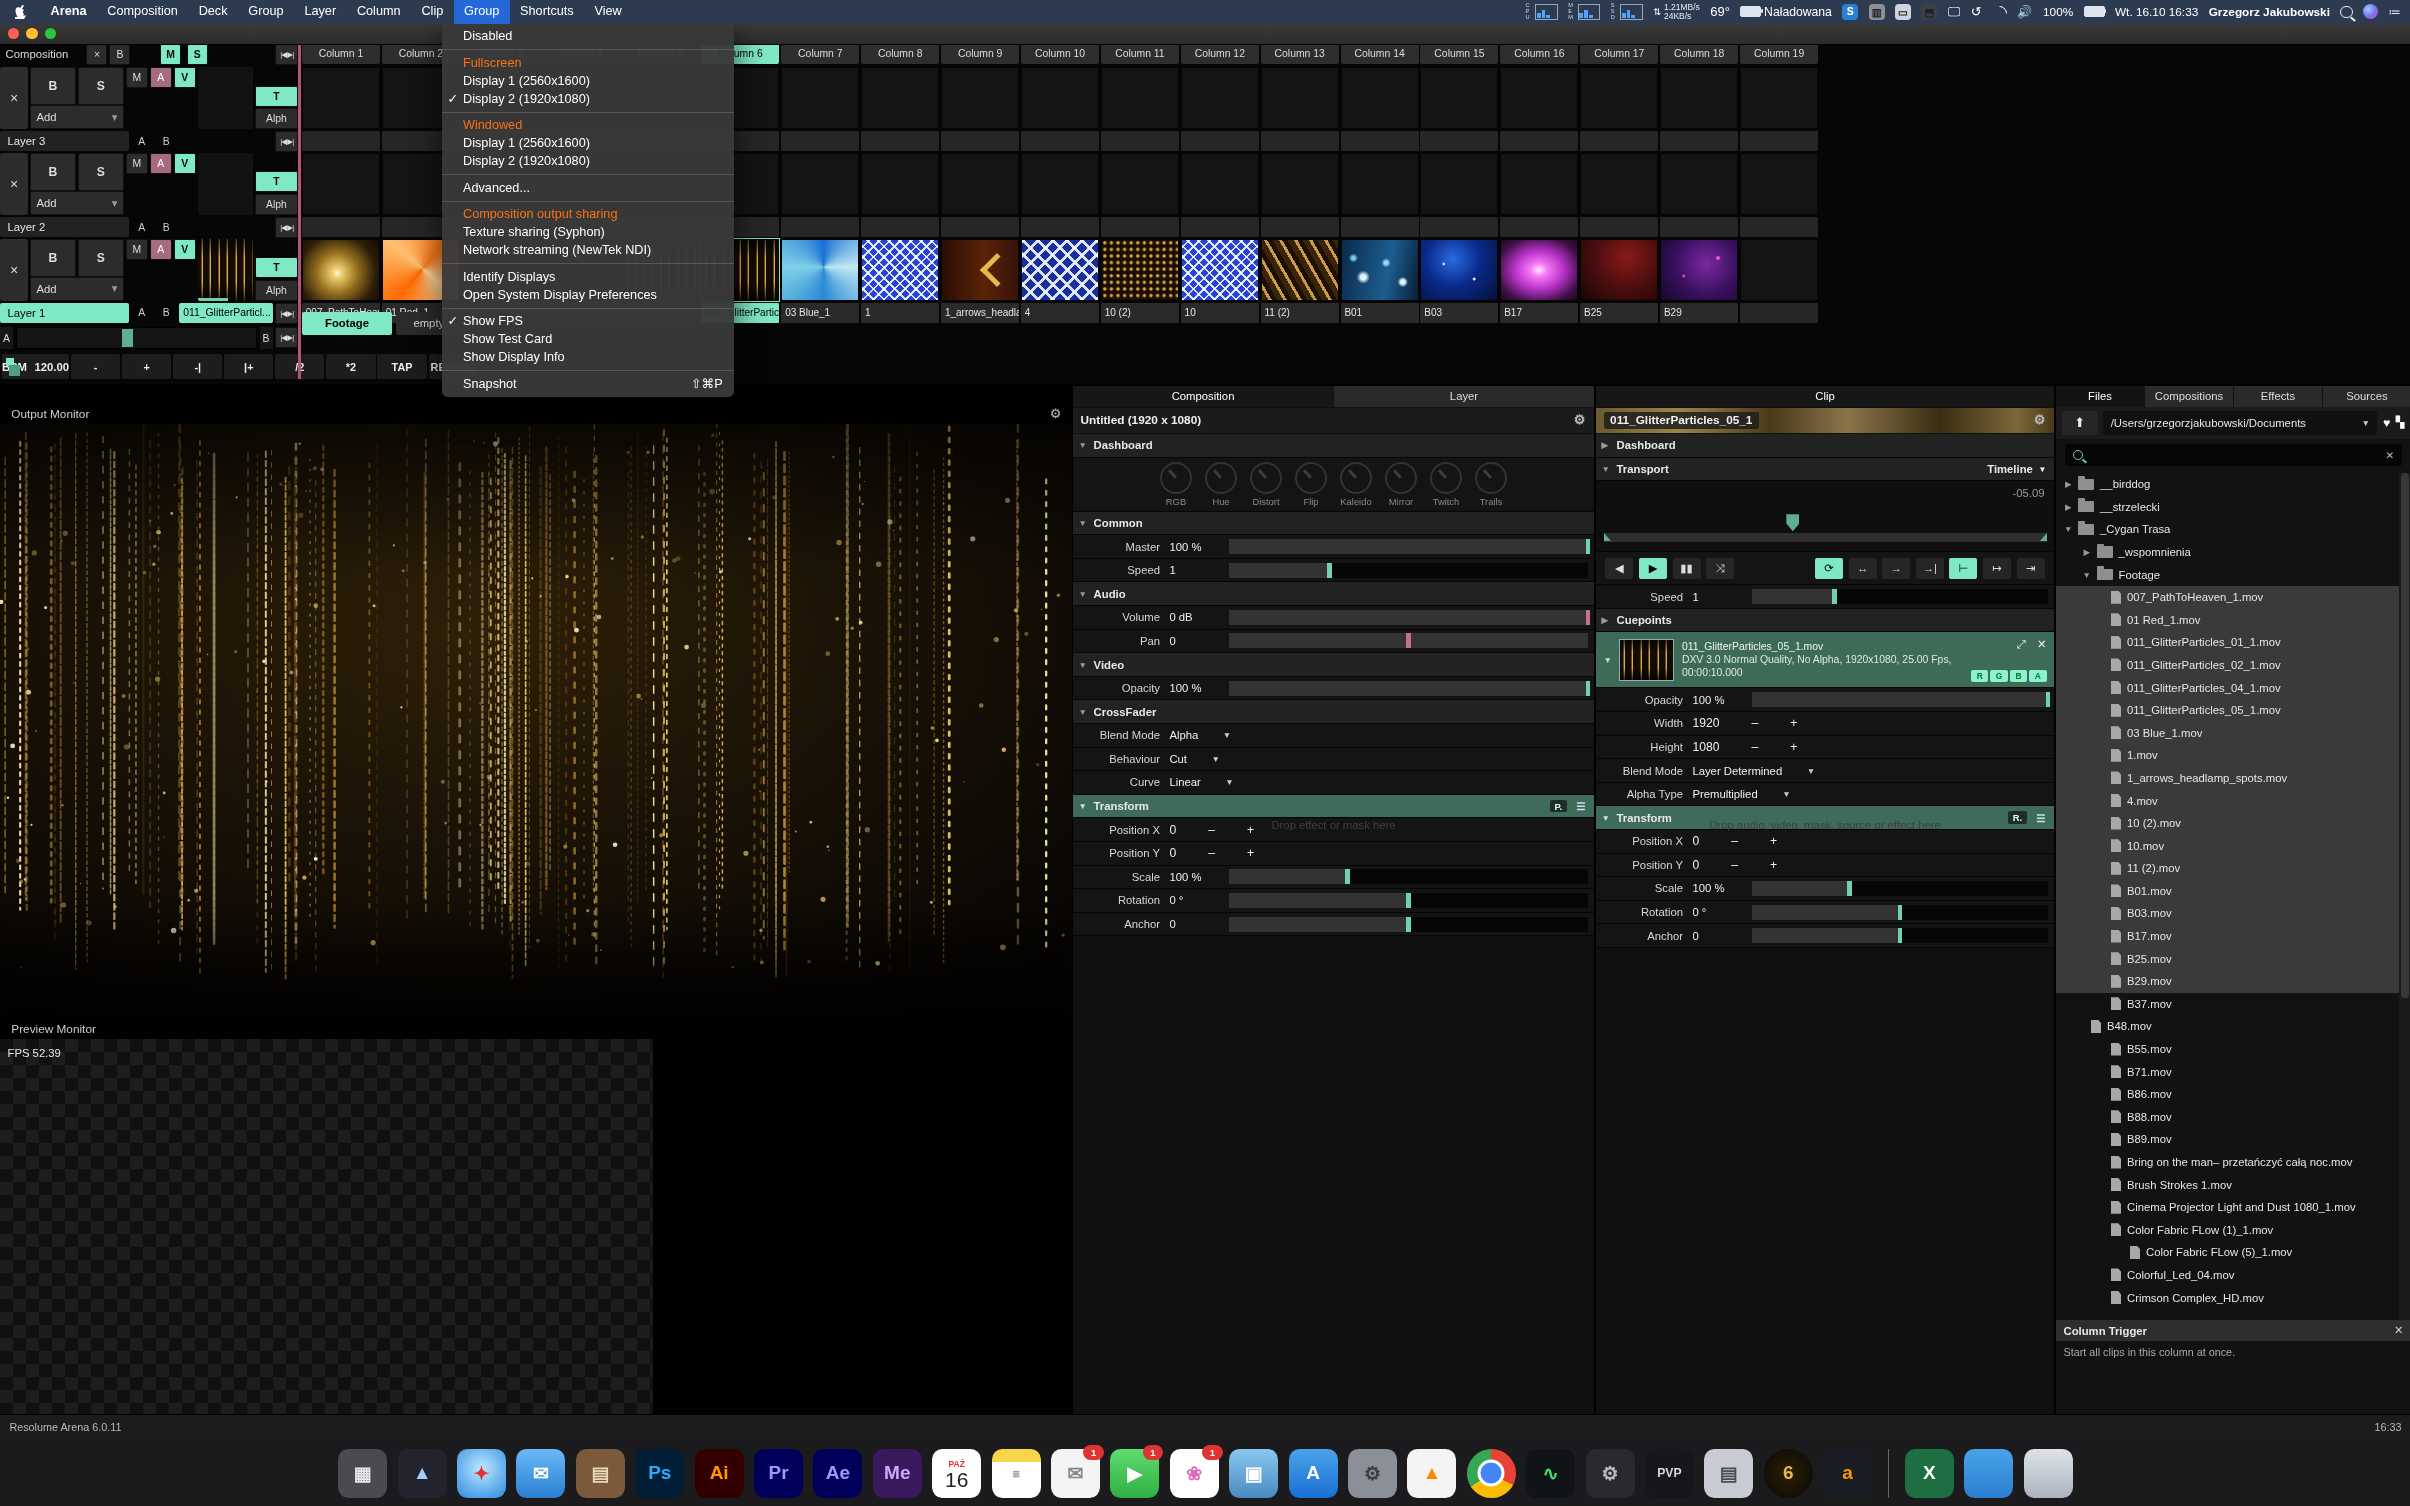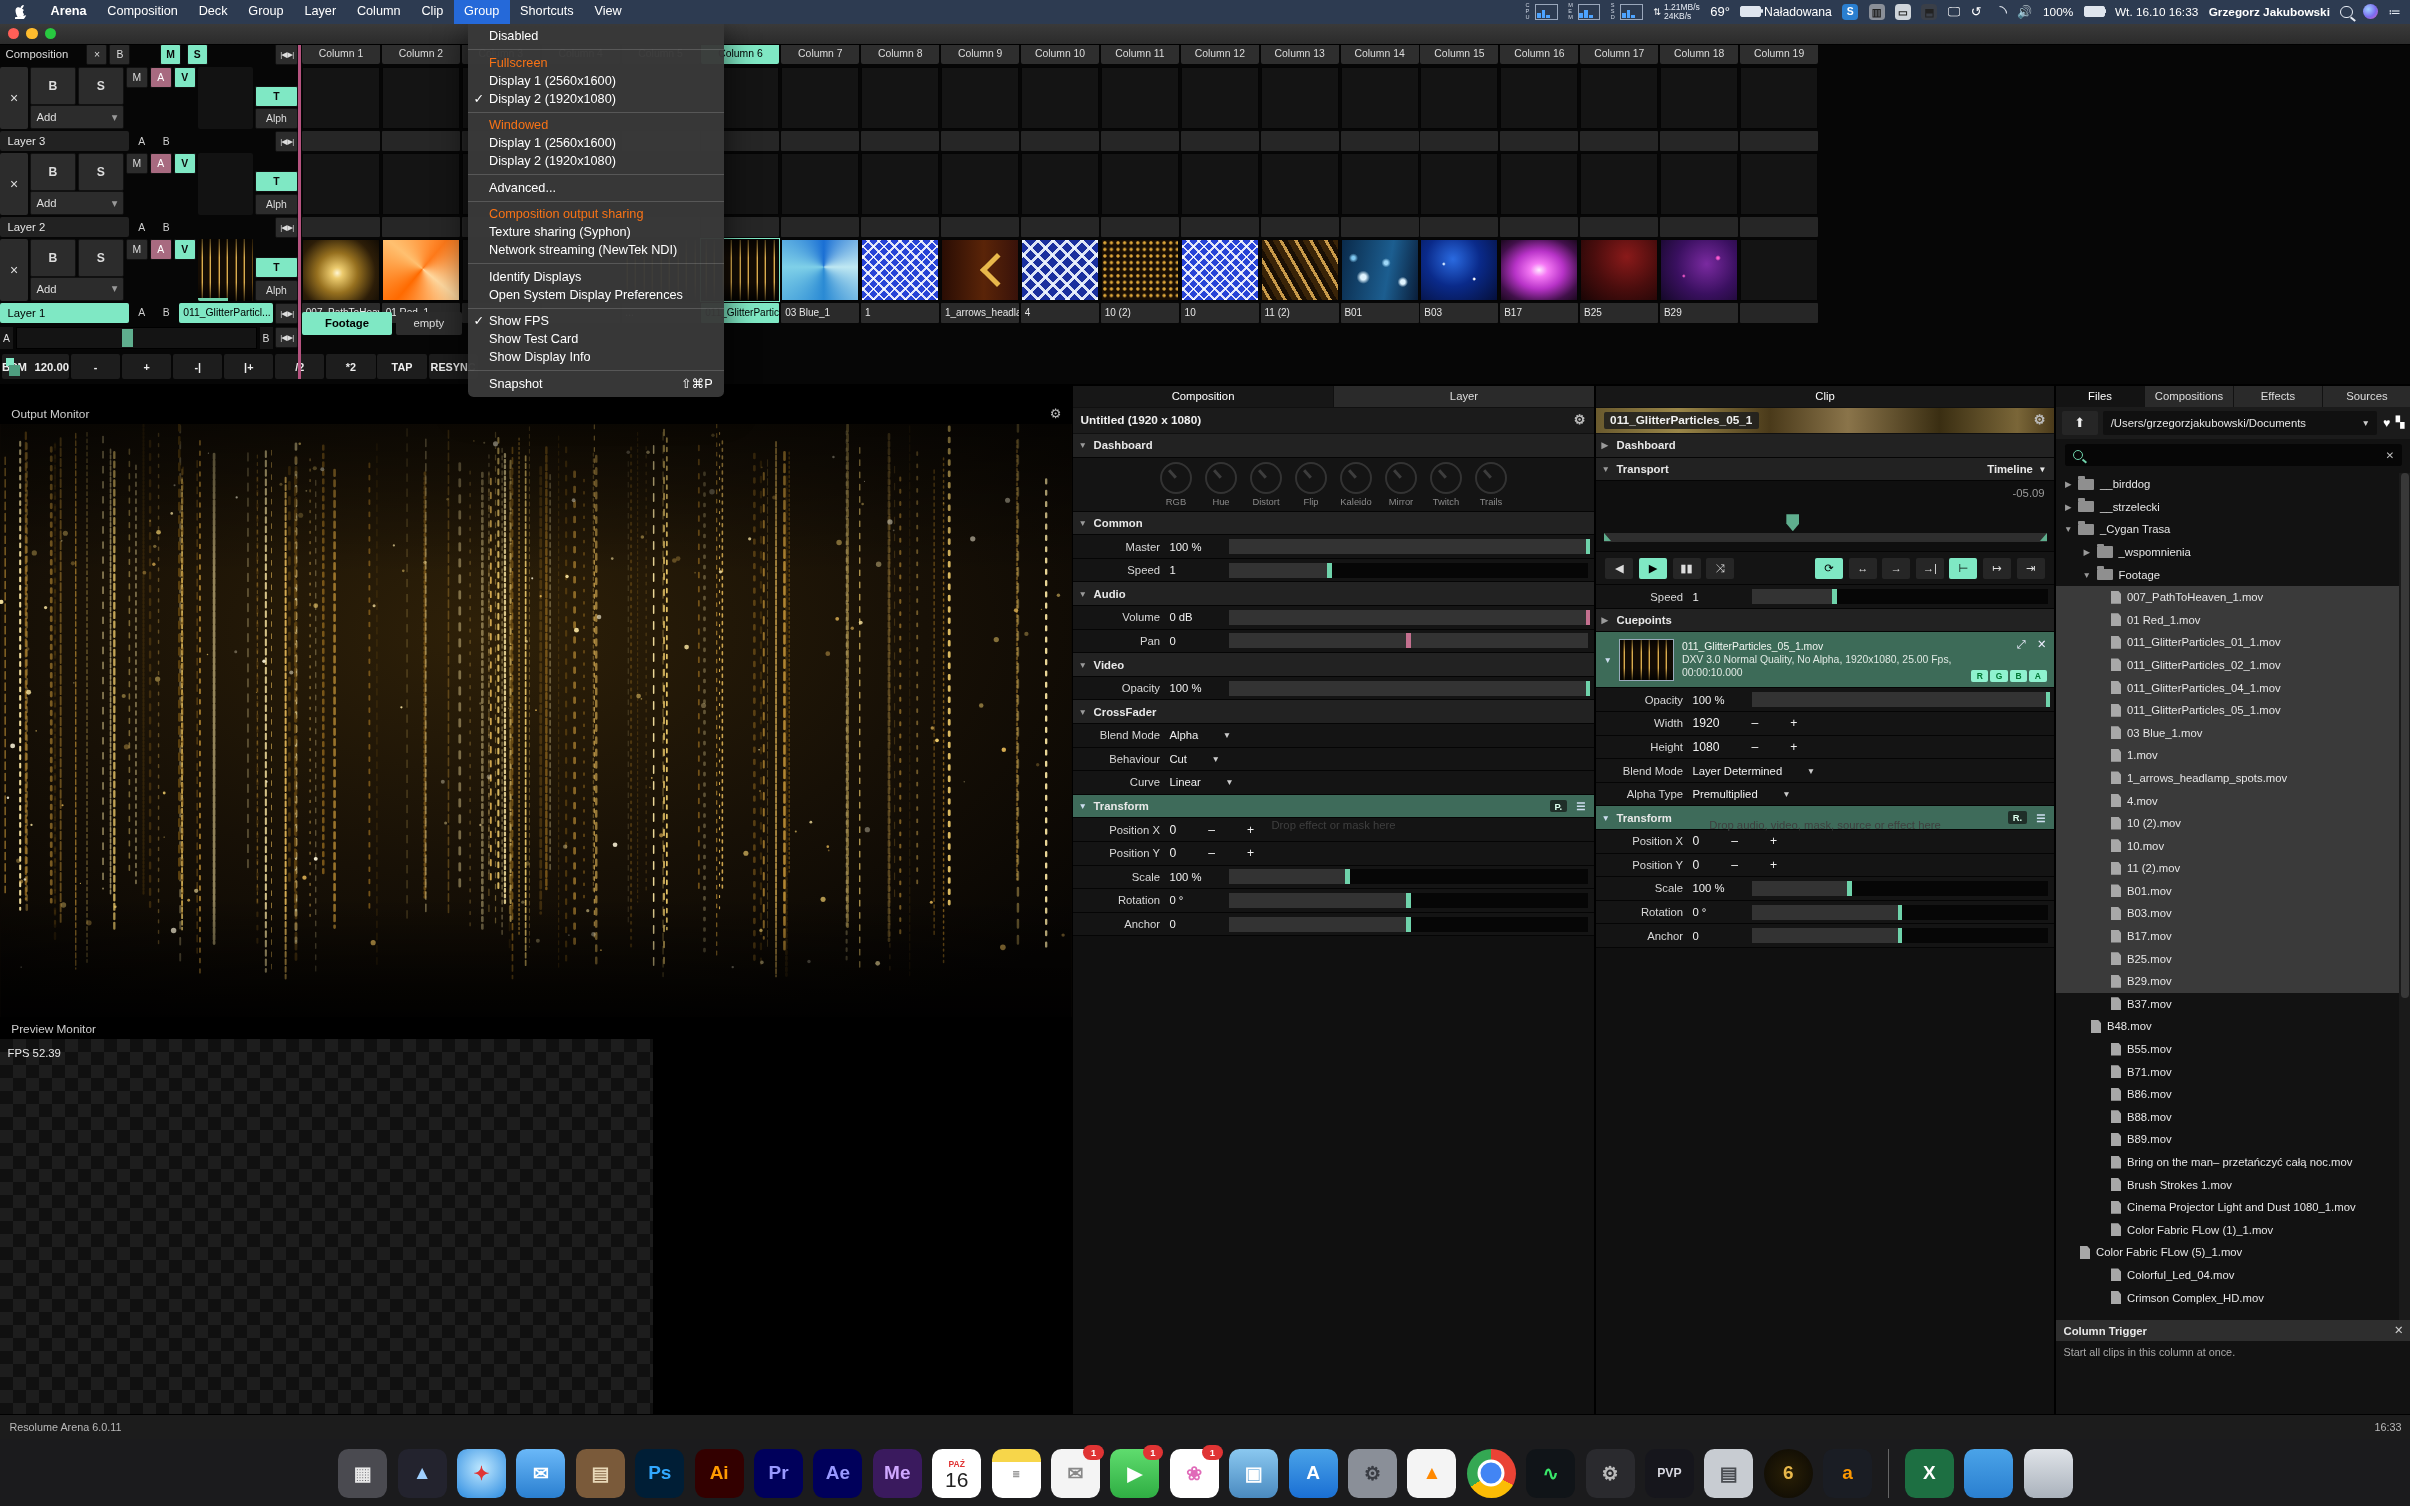--- a/index.html
+++ b/index.html
@@ -252,21 +252,21 @@
   .dcal{background:#fff;flex-direction:column;gap:0;}
   .dcal .cm{font-size:8.5px;color:#e03434;font-weight:bold;line-height:9.4px;margin-top:3.8px;}
   .dcal .cd{font-size:21px;color:#222;line-height:21px;font-weight:normal;}
   .dnotes{background:linear-gradient(#f7d64a 0 13px,#fff 13px);color:#999;font-size:9.4px;}
   .dfolder{background:linear-gradient(#4aa3e8,#2a7fd0);}
   .dtrash{background:linear-gradient(#dfe3e8,#aab2bc);}
   .dchrome{background:conic-gradient(#ea4335 0 33%,#fbbc05 33% 66%,#34a853 66% 100%);position:relative;}
   .dchrome::after{content:"";position:absolute;left:50%;top:50%;width:21px;height:21px;border-radius:50%;
                   background:#4285f4;border:3.8px solid #fff;transform:translate(-50%,-50%);}
   
-  #outmenu{position:absolute;left:468px;top:23.5px;width:256px;background:rgba(57,57,57,.97);z-index:55;
+  #outmenu{position:absolute;left:442px;top:23.5px;width:292px;background:rgba(57,57,57,.97);z-index:55;
            border-radius:0 0 5.6px 5.6px;box-shadow:0 9.4px 32px rgba(0,0,0,.65);padding:3.8px 0 4.7px;}
   .mitem{position:relative;height:18px;line-height:18px;padding-left:21px;font-size:12.7px;color:#fff;white-space:nowrap;}
   .mitem.dis{color:#f97316;}
   .mitem .chk{position:absolute;left:5.6px;width:13px;}
   .mitem .sc{position:absolute;right:11.3px;}
   .msep{height:0.9px;background:rgba(255,255,255,.16);margin:3.8px 0;}
 </style>
 </head>
 <body>
 
@@ -1461,21 +1461,21 @@
             <span>Brush Strokes 1.mov</span>
           </div>
           <div class="trow" style="padding-left: 55px;">
             <span class="ficon"></span>
             <span>Cinema Projector Light and Dust 1080_1.mov</span>
           </div>
           <div class="trow" style="padding-left: 55px;">
             <span class="ficon"></span>
             <span>Color Fabric FLow (1)_1.mov</span>
           </div>
-          <div class="trow" style="padding-left: 24px;">
+          <div class="trow" style="padding-left: 74px;">
             <span class="ficon"></span>
             <span>Color Fabric FLow (5)_1.mov</span>
           </div>
           <div class="trow" style="padding-left: 55px;">
             <span class="ficon"></span>
             <span>Colorful_Led_04.mov</span>
           </div>
           <div class="trow" style="padding-left: 55px;">
             <span class="ficon"></span>
             <span>Crimson Complex_HD.mov</span>

